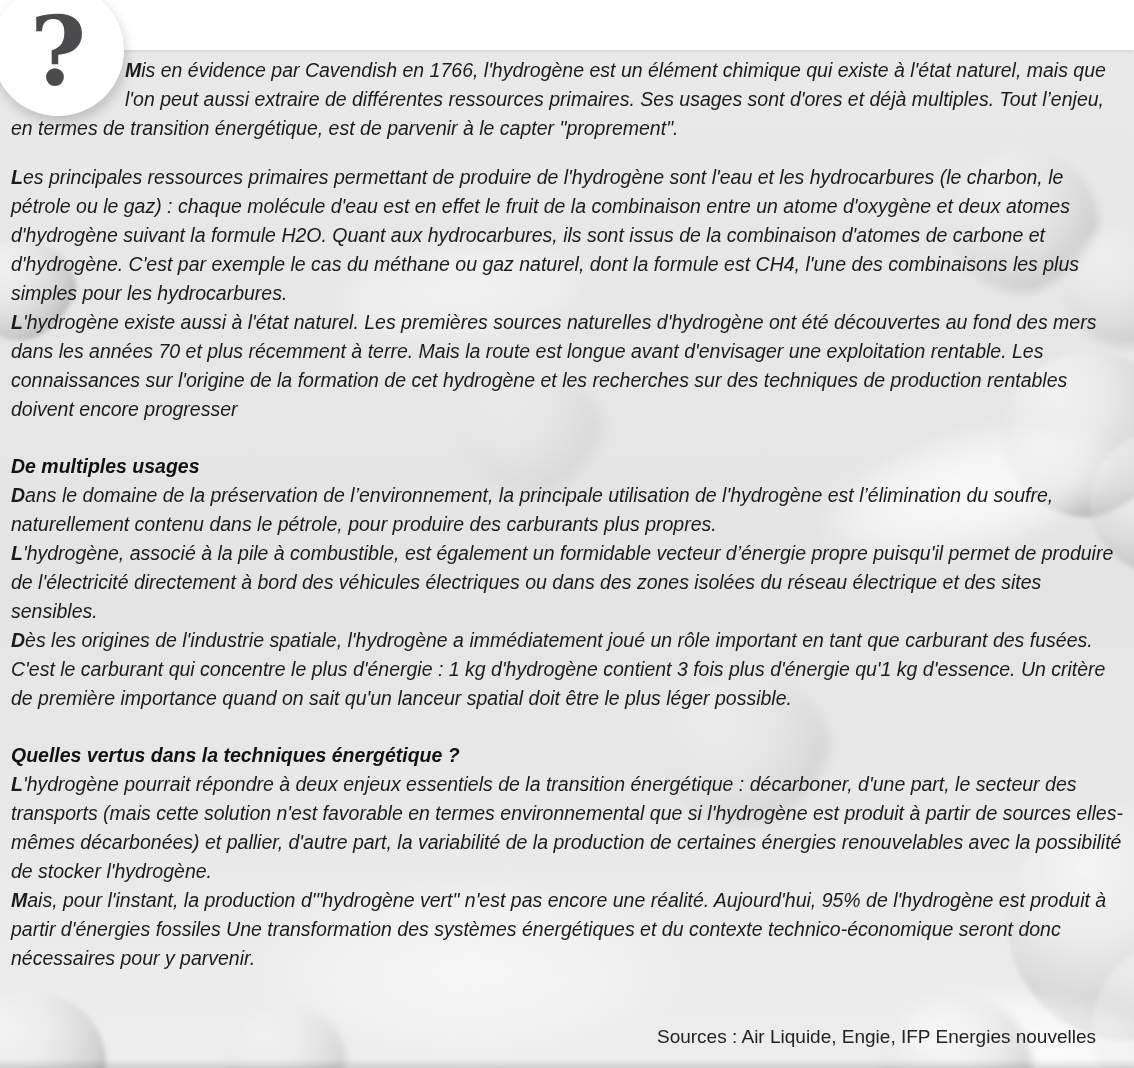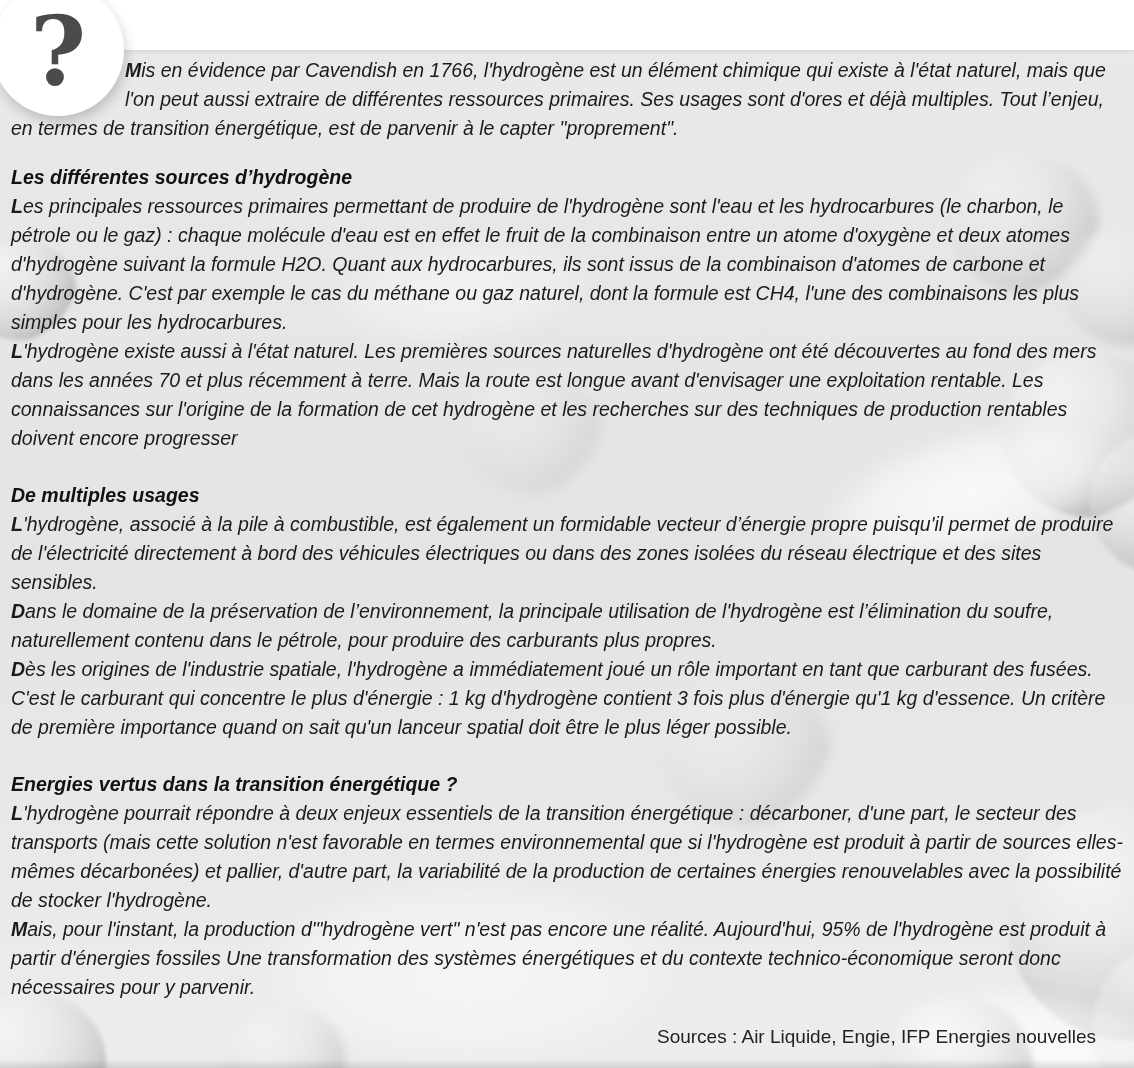--- a/index.html
+++ b/index.html
@@ -113,34 +113,33 @@
 
   <div class="badge">
     <span class="qmark">?</span>
   </div>
 
   <div class="content">
 
     <p class="intro"><span class="wrap-spacer"></span><span class="lead">M</span><span>is en évidence par Cavendish en 1766, l'hydrogène est un élément chimique qui existe à l'état naturel, mais que l'on peut aussi extraire de différentes ressources primaires. Ses usages sont d'ores et déjà multiples. Tout l’enjeu, en termes de transition énergétique, est de parvenir à le capter "proprement".</span></p>
 
     <div class="section">
-      <h2>Les différentes sources d’hydrogène</h2>
       <p><span class="lead">L</span><span>es principales ressources primaires permettant de produire de l'hydrogène sont l'eau et les hydrocarbures (le charbon, le pétrole ou le gaz) : chaque molécule d'eau est en effet le fruit de la combinaison entre un atome d'oxygène et deux atomes d'hydrogène suivant la formule H2O. Quant aux hydrocarbures, ils sont issus de la combinaison d'atomes de carbone et d'hydrogène. C'est par exemple le cas du méthane ou gaz naturel, dont la formule est CH4, l'une des combinaisons les plus simples pour les hydrocarbures.</span></p>
       <p><span class="lead">L</span><span>'hydrogène existe aussi à l'état naturel. Les premières sources naturelles d'hydrogène ont été découvertes au fond des mers dans les années 70 et plus récemment à terre. Mais la route est longue avant d'envisager une exploitation rentable. Les connaissances sur l'origine de la formation de cet hydrogène et les recherches sur des techniques de production rentables doivent encore progresser</span></p>
     </div>
 
     <div class="section">
       <h2>De multiples usages</h2>
+      <p><span class="lead">D</span><span>ans le domaine de la préservation de l’environnement, la principale utilisation de l'hydrogène est l’élimination du soufre, naturellement contenu dans le pétrole, pour produire des carburants plus propres.</span></p>
       <p><span class="lead">L</span><span>'hydrogène, associé à la pile à combustible, est également un formidable vecteur d’énergie propre puisqu'il permet de produire de l'électricité directement à bord des véhicules électriques ou dans des zones isolées du réseau électrique et des sites sensibles.</span></p>
-      <p><span class="lead">D</span><span>ans le domaine de la préservation de l’environnement, la principale utilisation de l'hydrogène est l’élimination du soufre, naturellement contenu dans le pétrole, pour produire des carburants plus propres.</span></p>
       <p><span class="lead">D</span><span>ès les origines de l'industrie spatiale, l'hydrogène a immédiatement joué un rôle important en tant que carburant des fusées. C'est le carburant qui concentre le plus d'énergie : 1 kg d'hydrogène contient 3 fois plus d'énergie qu'1 kg d'essence. Un critère de première importance quand on sait qu'un lanceur spatial doit être le plus léger possible.</span></p>
     </div>
 
     <div class="section">
-      <h2>Energies vertus dans la transition énergétique ?</h2>
+      <h2>Quelles vertus dans la techniques énergétique ?</h2>
       <p><span class="lead">L</span><span>'hydrogène pourrait répondre à deux enjeux essentiels de la transition énergétique : décarboner, d'une part, le secteur des transports (mais cette solution n'est favorable en termes environnemental que si l'hydrogène est produit à partir de sources elles-mêmes décarbonées) et pallier, d'autre part, la variabilité de la production de certaines énergies renouvelables avec la possibilité de stocker l'hydrogène.</span></p>
       <p><span class="lead">M</span><span>ais, pour l'instant, la production d'"hydrogène vert" n'est pas encore une réalité. Aujourd'hui, 95% de l'hydrogène est produit à partir d'énergies fossiles Une transformation des systèmes énergétiques et du contexte technico-économique seront donc nécessaires pour y parvenir.</span></p>
     </div>
 
   </div>
 
   <div class="sources">Sources : Air Liquide, Engie, IFP Energies nouvelles</div>
 
 </div>
 

